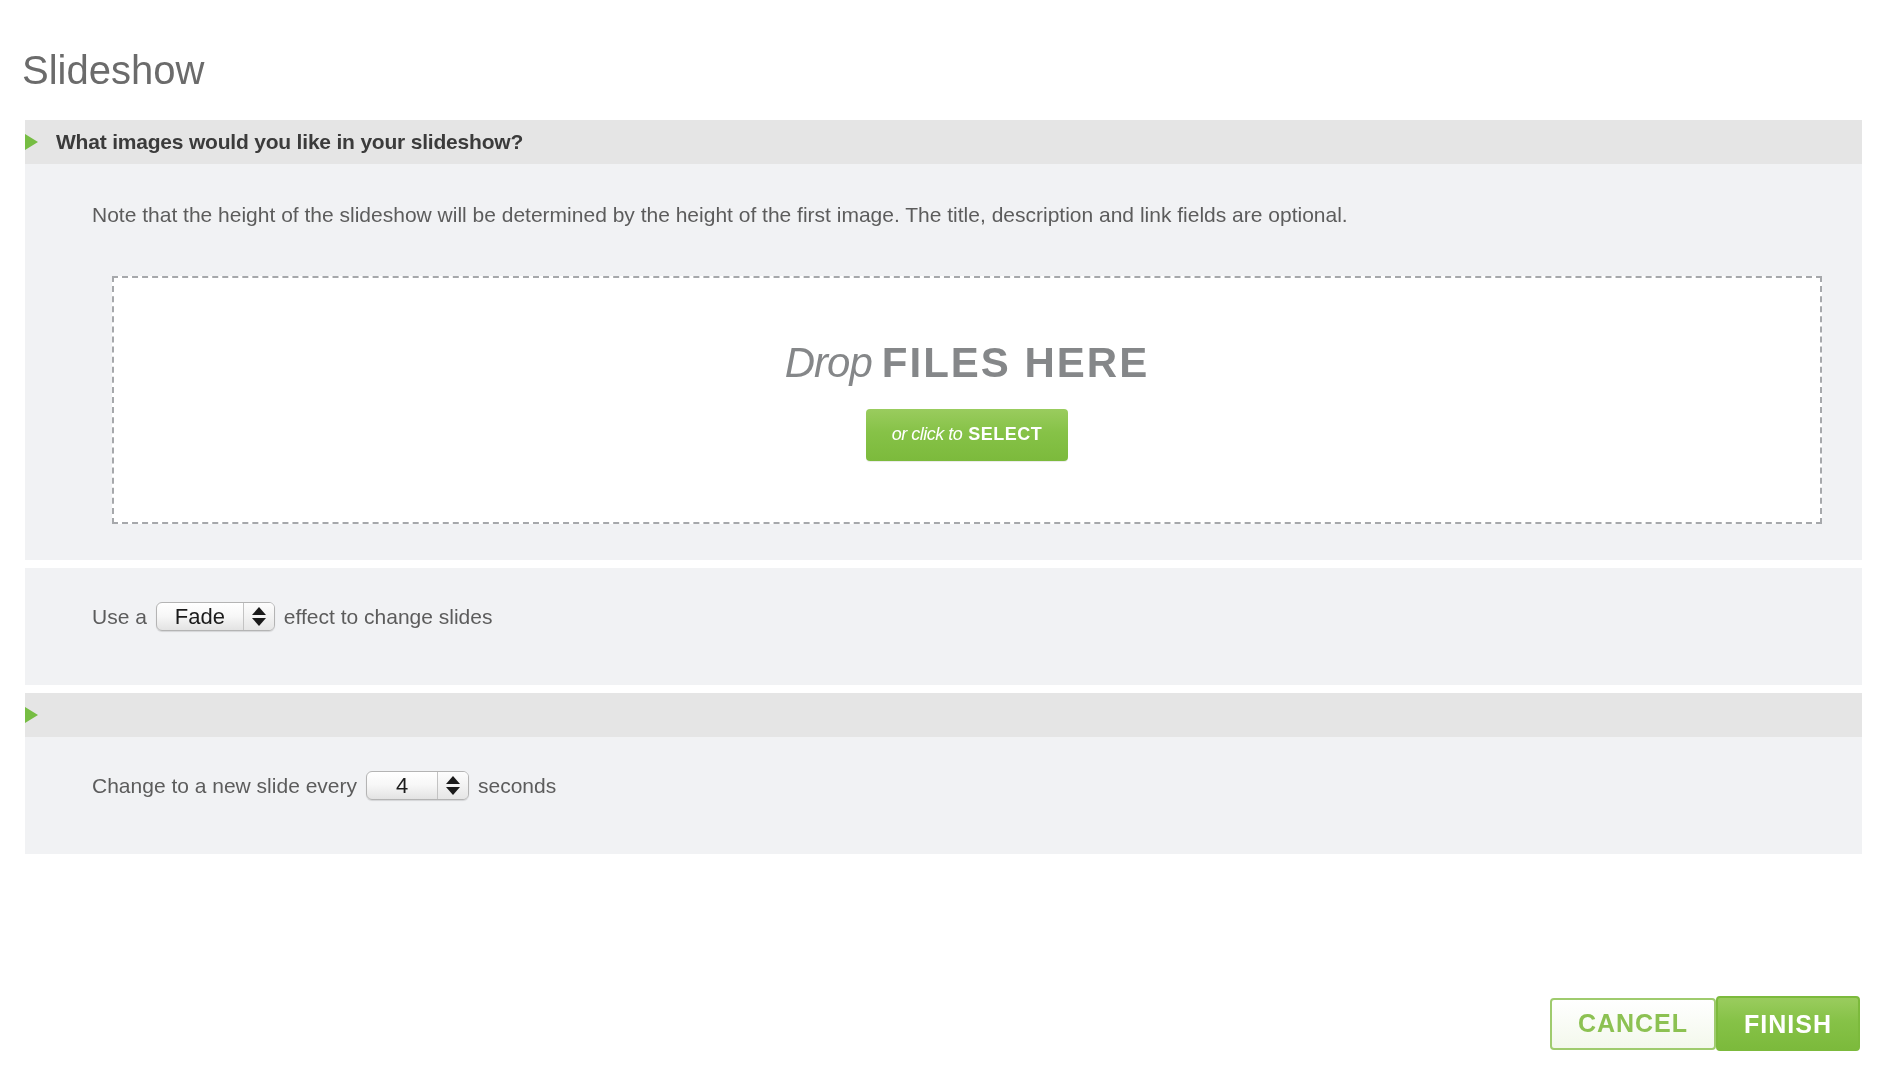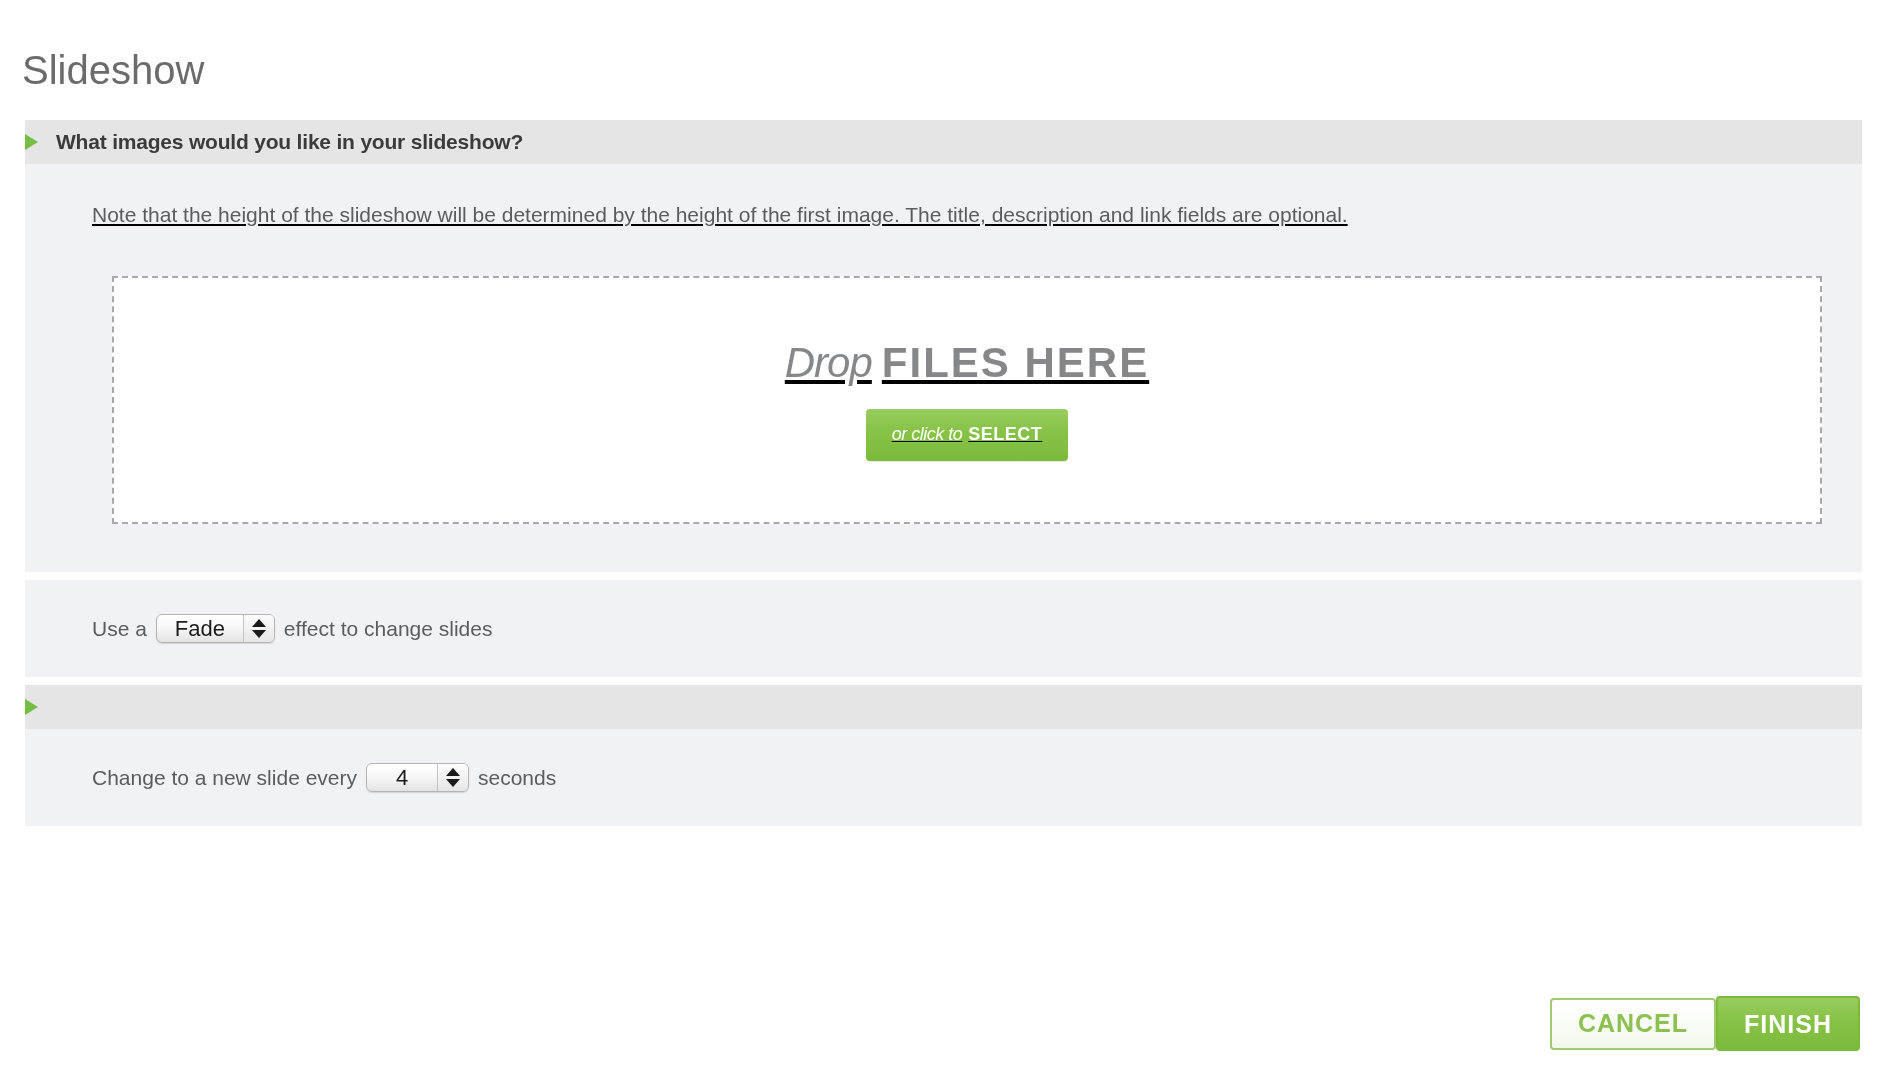--- a/index.html
+++ b/index.html
@@ -66,25 +66,24 @@
     color: #3b3b3b;
     letter-spacing: -0.2px;
   }
 
   
   .sec-body {
     background: #f1f2f4;
     box-sizing: border-box;
   }
   .sec-body.images {
-    padding: 38px 40px 48px 40px;
-    text-decoration: underline;
+    padding: 38px 40px 36px 40px;
   }
   .sec-body.simple {
-    padding: 34px 40px 34px 40px;
+    padding: 34px 40px 54px 40px;
   }
 
   .gap {
     height: 8px;
     background: #ffffff;
   }
 
   
   .note {
     font-size: 21px;

